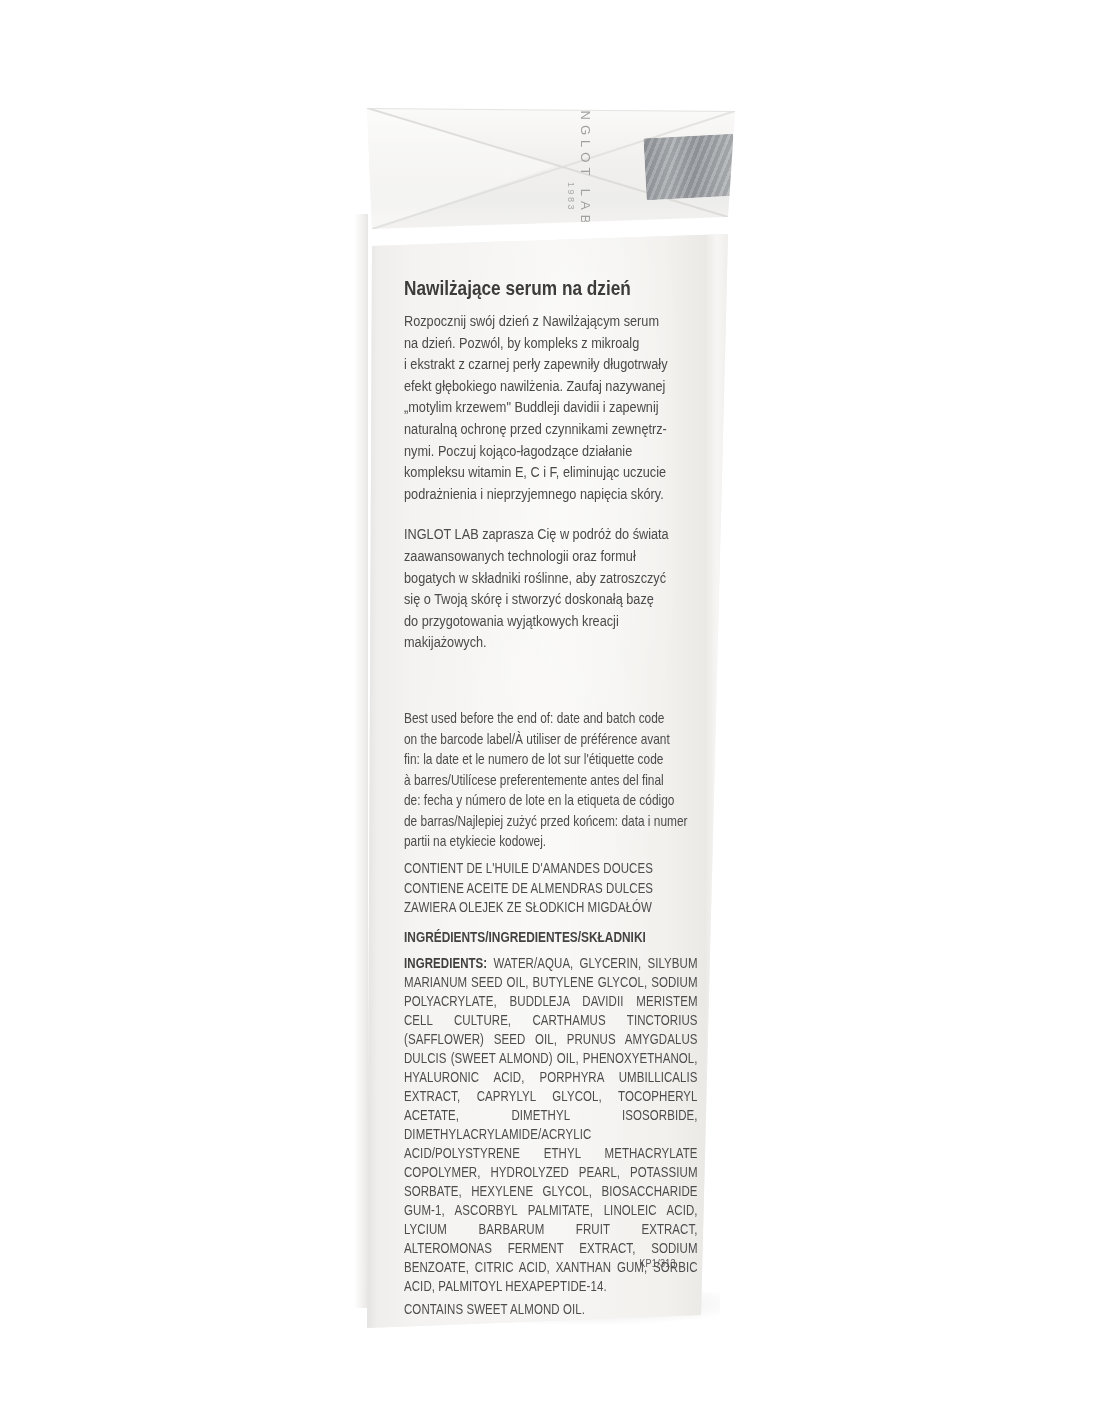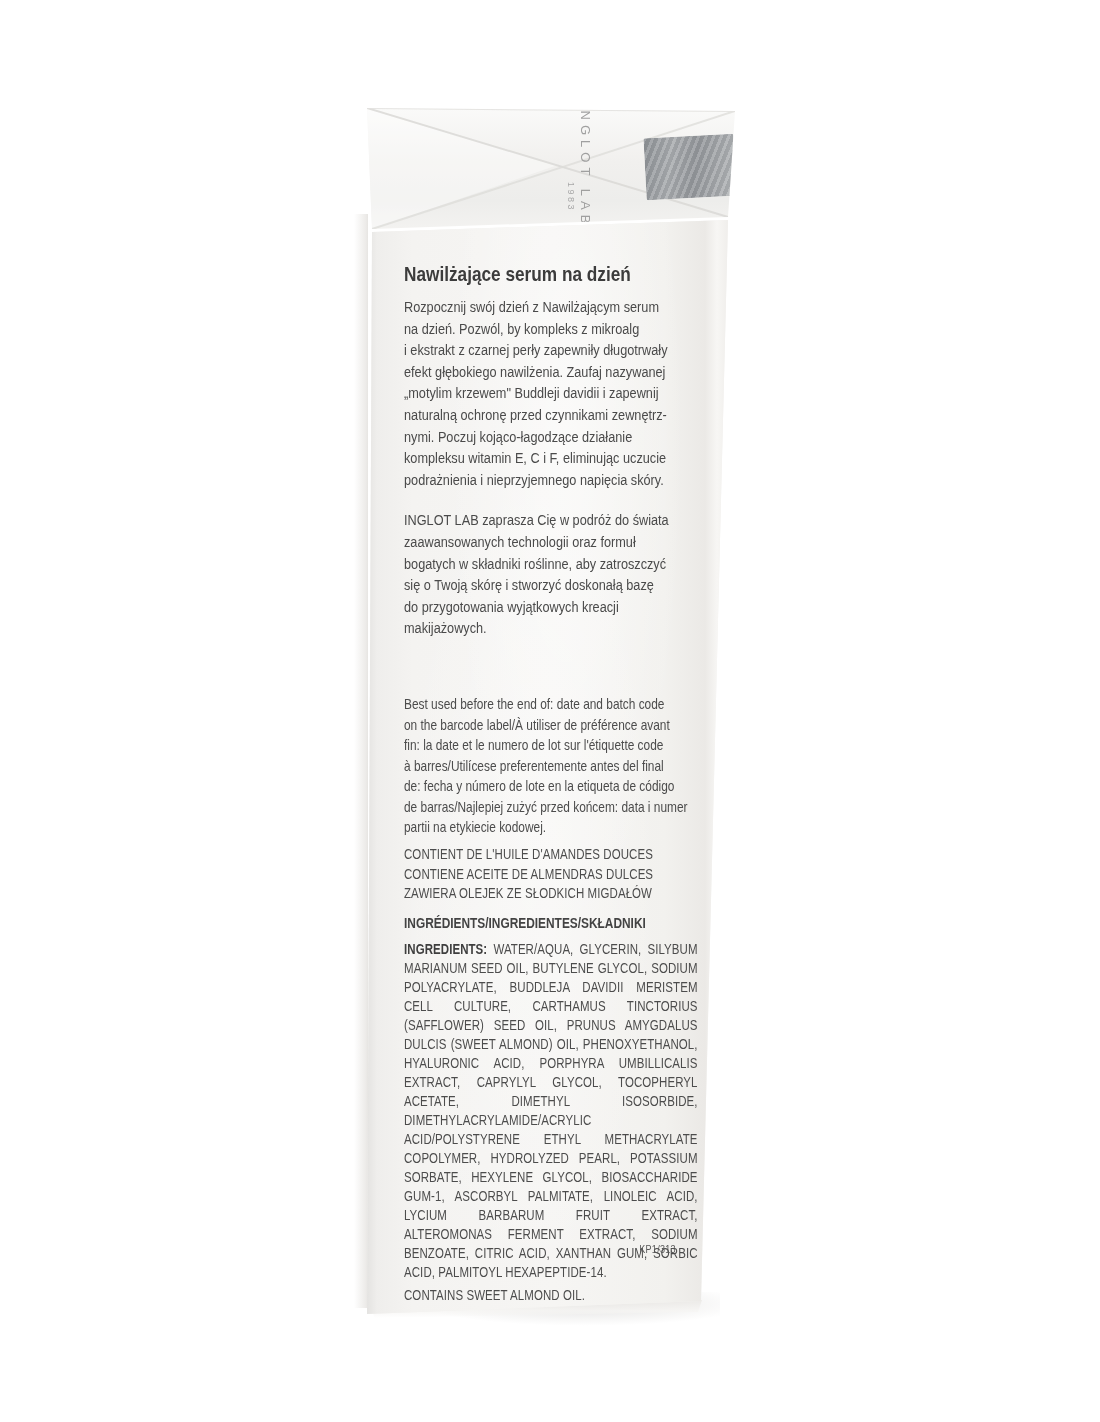--- a/index.html
+++ b/index.html
@@ -50,21 +50,21 @@
   .sticker{
     position:absolute;left:282px;top:33px;width:90px;height:62px;
     transform:rotate(-3deg);border-radius:2px;
     background:
       repeating-linear-gradient(115deg,rgba(255,255,255,.14) 0 3px,rgba(70,74,78,.10) 3px 7px),
       linear-gradient(100deg,#8e9296 0%,#aaadb0 30%,#94979b 55%,#b7babc 100%);
   }
 
   
   .box-front{
-    position:absolute;left:365px;top:217px;width:366px;height:1100px;
+    position:absolute;left:365px;top:231px;width:366px;height:1100px;
     clip-path:polygon(7px 15px,363px 3px,336px 1084px,2px 1097px);
     background:
       radial-gradient(ellipse at 55% 20%, rgba(255,255,255,.55), rgba(255,255,255,0) 42%),
       radial-gradient(ellipse at 45% 60%, rgba(255,255,255,.38), rgba(255,255,255,0) 46%),
       linear-gradient(90deg,#e2e1df 0px,#efeeec 12px,#f4f3f1 48px,#f6f5f3 190px,#f2f1ee 300px,#ebe9e6 340px,#f7f6f4 352px,#eeece9 366px),
       #f4f3f1;
   }
 
   .text-col{
     position:absolute;left:39px;top:45px;width:358px;

